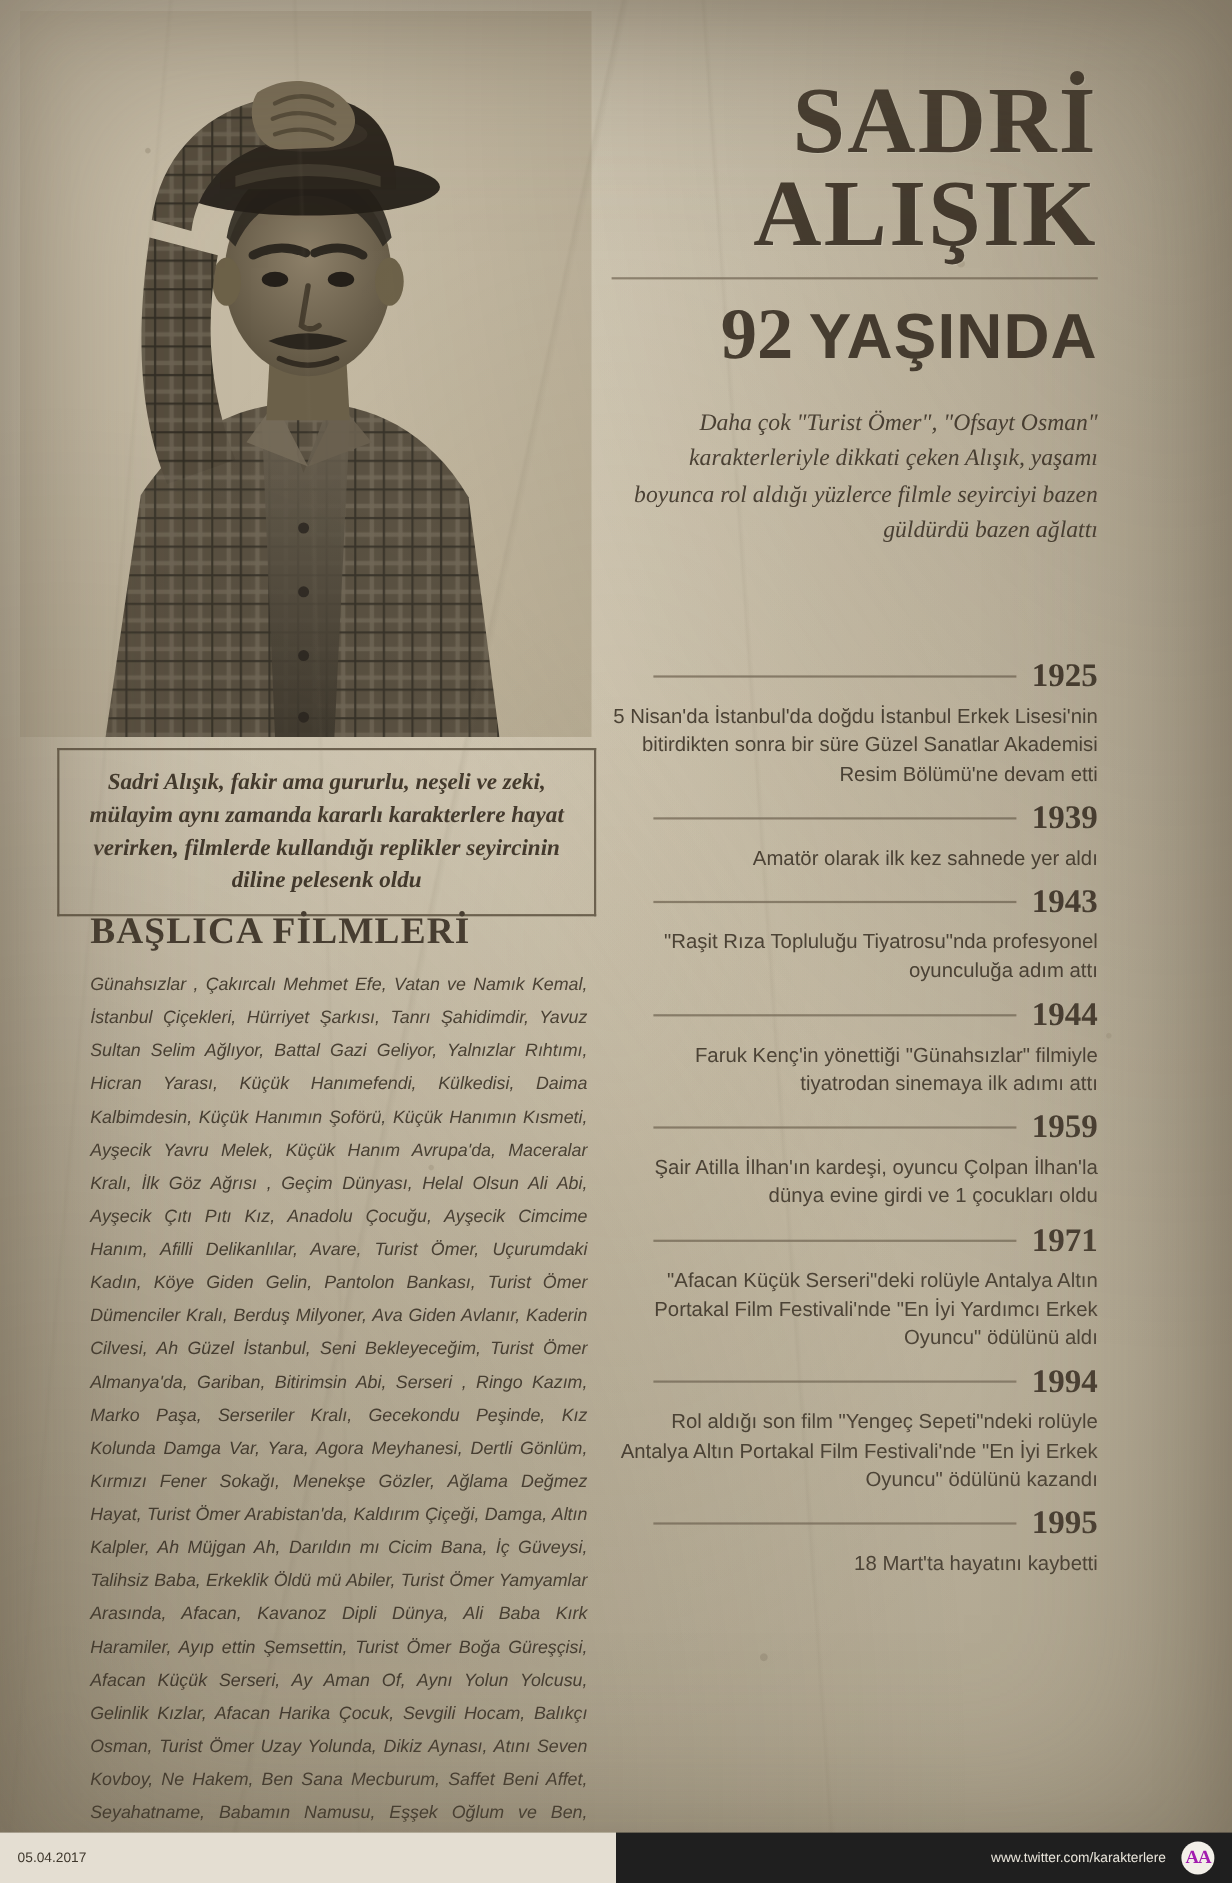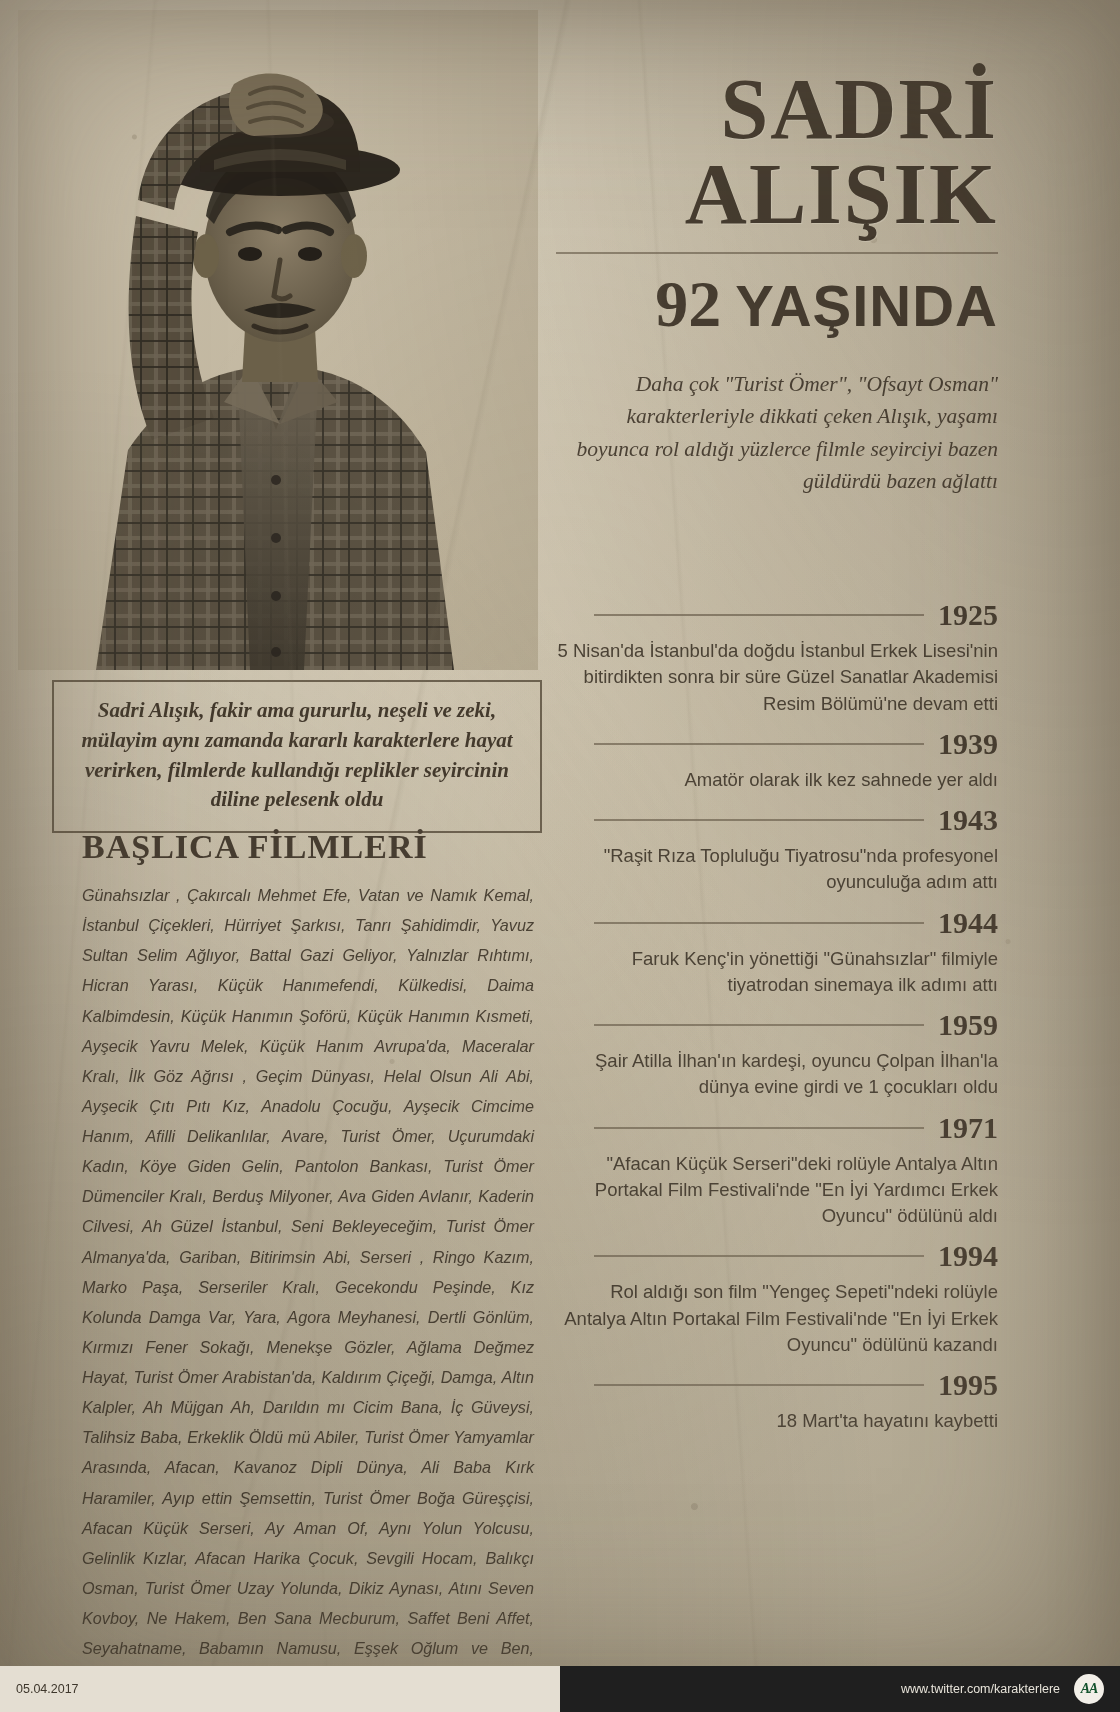--- a/index.html
+++ b/index.html
@@ -246,29 +246,28 @@
     box-sizing: border-box;
     background: #1f1f1f;
     color: #e8e4da;
     font-size: 12.5px;
   }
   .aa-logo {
     width: 30px;
     height: 30px;
     border-radius: 50%;
     background: #f2efe8;
-    color: #14532d;
-    font-family: "Liberation Serif", serif;
-    font-weight: bold;
-    font-size: 14px;
+    color: #a21caf;
+    font-family: "Liberation Serif", serif;
+    font-weight: bold;
+    font-size: 17px;
     display: flex;
     align-items: center;
     justify-content: center;
     letter-spacing: -1px;
-    font-style: italic;
   }
 </style>
 </head>
 <body>
 
 <div class="poster">
 
   <div class="photo-wrap">
     <svg class="photo-svg" width="520" height="660" viewBox="0 0 520 660">
       <defs>

